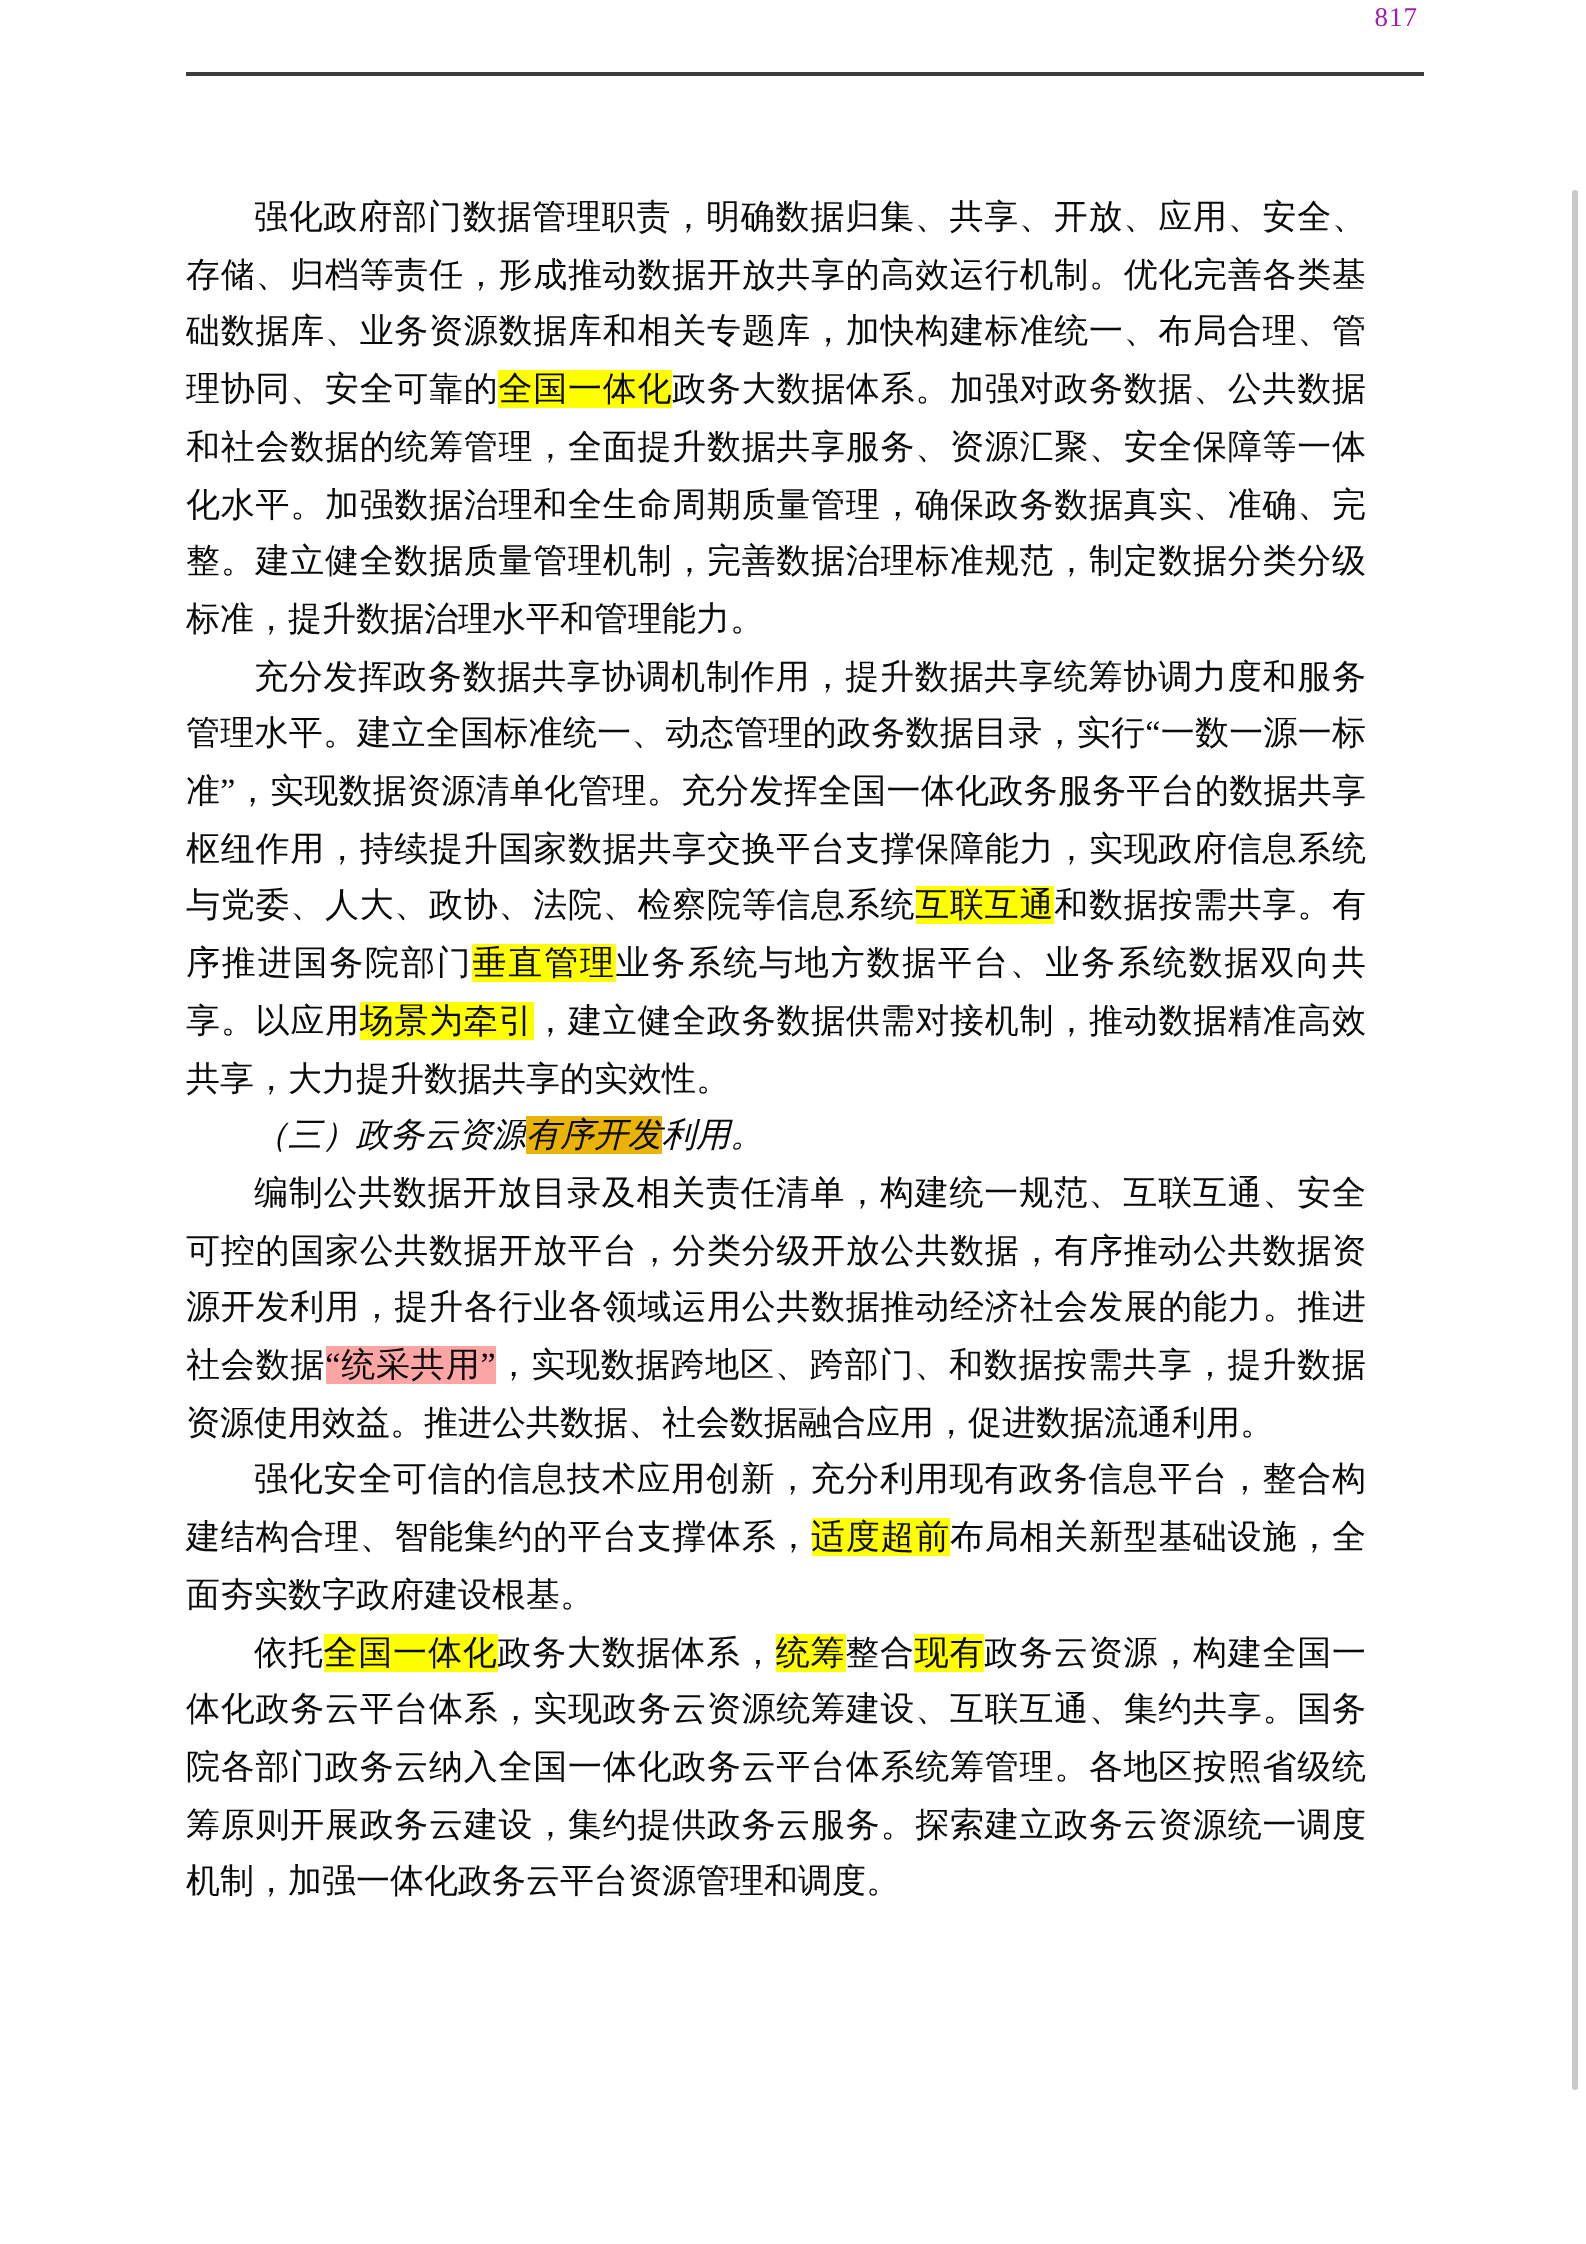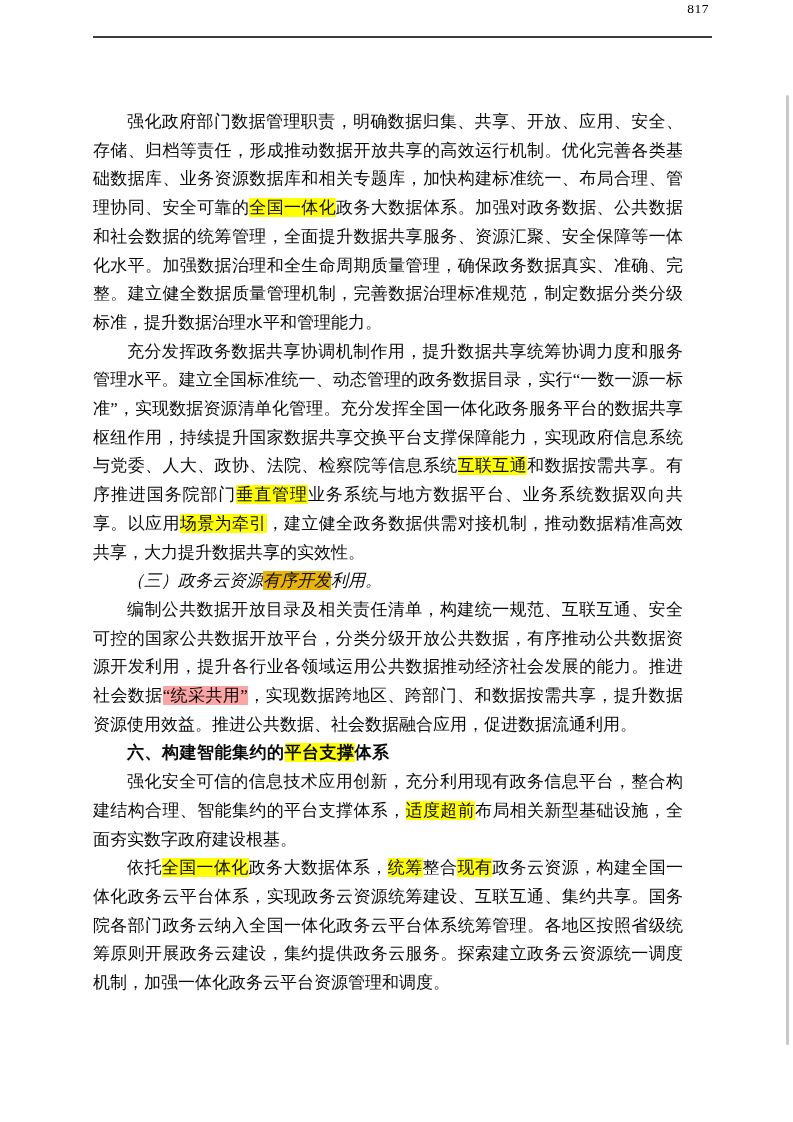--- a/index.html
+++ b/index.html
@@ -10,32 +10,32 @@
     position: relative;
     font-family: "Liberation Serif", "DejaVu Serif", serif;
     color: #000;
     overflow: hidden;
   }
   .page-number {
     position: absolute;
     top: 1px; right: 84px;
     font-size: 13.5px;
     letter-spacing: 0.5px;
-    color: #000000;
+    color: #a21caf;
   }
   .header-rule {
     position: absolute;
     top: 36px; left: 93px;
     width: 619px; height: 2px;
     background: #3d3d3d;
     border: none; margin: 0; padding: 0;
   }
   .doc-body {
     position: absolute;
-    top: 108px; left: 93px;
+    top: 95px; left: 93px;
     width: 590px;
     font-size: 17px;
     line-height: 28.7px;
     text-align: justify;
     text-justify: inter-character;
     color: #0a0a0a;
   }
   .doc-body p {
     margin: 0; padding: 0;
     text-indent: 2em;
@@ -64,18 +64,17 @@
 
 <div class="page-number">817</div>
 
 <hr class="header-rule">
 
 <div class="doc-body" id="doc-body">
     <p class="paragraph"><span>强化政府部门数据管理职责，明确数据归集、共享、开放、应用、安全、存储、归档等责任，形成推动数据开放共享的高效运行机制。优化完善各类基础数据库、业务资源数据库和相关专题库，加快构建标准统一、布局合理、管理协同、安全可靠的</span><span class="hl" style="background: rgb(255, 255, 0);">全国一体化</span><span>政务大数据体系。加强对政务数据、公共数据和社会数据的统筹管理，全面提升数据共享服务、资源汇聚、安全保障等一体化水平。加强数据治理和全生命周期质量管理，确保政务数据真实、准确、完整。建立健全数据质量管理机制，完善数据治理标准规范，制定数据分类分级标准，提升数据治理水平和管理能力。</span></p>
     <p class="paragraph"><span>充分发挥政务数据共享协调机制作用，提升数据共享统筹协调力度和服务管理水平。建立全国标准统一、动态管理的政务数据目录，实行“一数一源一标准”，实现数据资源清单化管理。充分发挥全国一体化政务服务平台的数据共享枢纽作用，持续提升国家数据共享交换平台支撑保障能力，实现政府信息系统与党委、人大、政协、法院、检察院等信息系统</span><span class="hl" style="background: rgb(255, 255, 0);">互联互通</span><span>和数据按需共享。有序推进国务院部门</span><span class="hl" style="background: rgb(255, 255, 0);">垂直管理</span><span>业务系统与地方数据平台、业务系统数据双向共享。以应用</span><span class="hl" style="background: rgb(255, 255, 0);">场景为牵引</span><span>，建立健全政务数据供需对接机制，推动数据精准高效共享，大力提升数据共享的实效性。</span></p>
     <p class="heading-kai"><span>（三）政务云资源</span><span class="hl" style="background: #eab308;">有序开发</span><span>利用。</span></p>
     <p class="paragraph"><span>编制公共数据开放目录及相关责任清单，构建统一规范、互联互通、安全可控的国家公共数据开放平台，分类分级开放公共数据，有序推动公共数据资源开发利用，提升各行业各领域运用公共数据推动经济社会发展的能力。推进社会数据</span><span class="hl" style="background: #fca5a5;">“统采共用”</span><span>，实现数据跨地区、跨部门、和数据按需共享，提升数据资源使用效益。推进公共数据、社会数据融合应用，促进数据流通利用。</span></p>
-    <p class="heading-bold"><span>六、构建智能集约的</span><span class="hl" style="background: rgb(255, 255, 0);">平台支撑</span><span>体系</span></p>
     <p class="paragraph"><span>强化安全可信的信息技术应用创新，充分利用现有政务信息平台，整合构建结构合理、智能集约的平台支撑体系，</span><span class="hl" style="background: rgb(255, 255, 0);">适度超前</span><span>布局相关新型基础设施，全面夯实数字政府建设根基。</span></p>
     <p class="paragraph"><span>依托</span><span class="hl" style="background: rgb(255, 255, 0);">全国一体化</span><span>政务大数据体系，</span><span class="hl" style="background: rgb(255, 255, 0);">统筹</span><span>整合</span><span class="hl" style="background: rgb(255, 255, 0);">现有</span><span>政务云资源，构建全国一体化政务云平台体系，实现政务云资源统筹建设、互联互通、集约共享。国务院各部门政务云纳入全国一体化政务云平台体系统筹管理。各地区按照省级统筹原则开展政务云建设，集约提供政务云服务。探索建立政务云资源统一调度机制，加强一体化政务云平台资源管理和调度。</span></p>
   </div>
 
 <div class="scrollbar-thumb"></div>
 
 </body></html>

